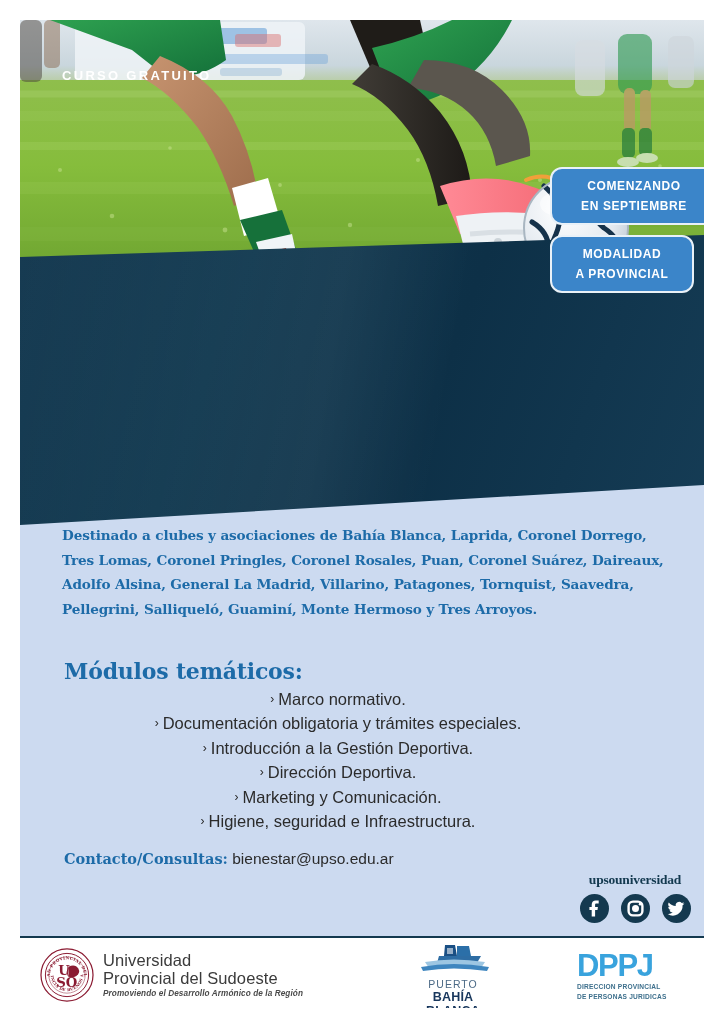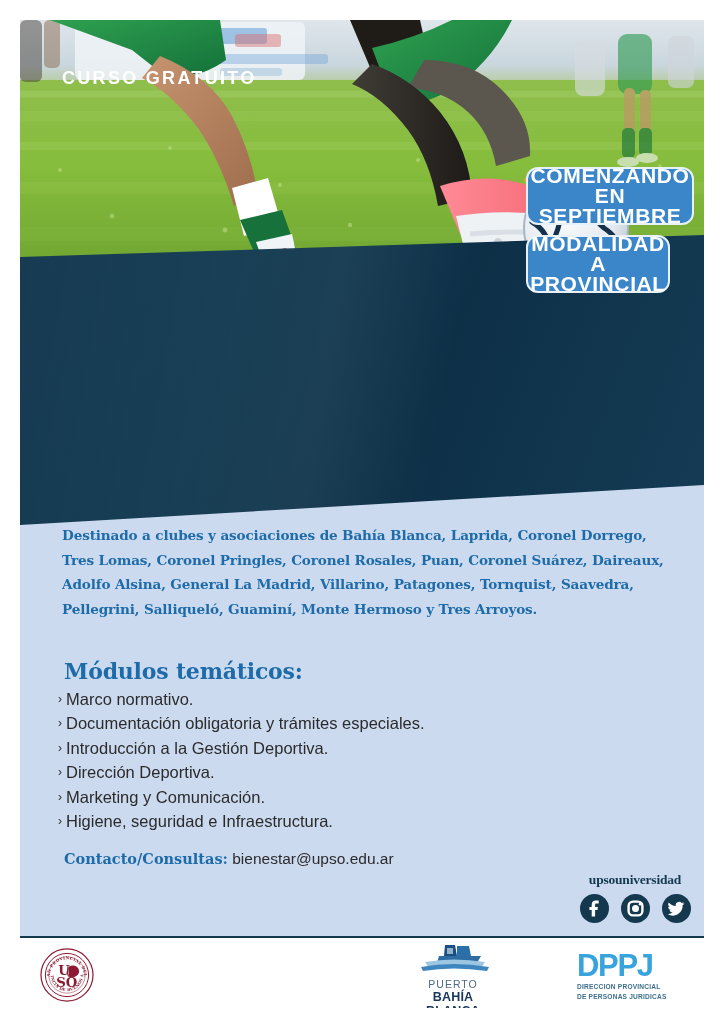--- a/index.html
+++ b/index.html
@@ -50,21 +50,21 @@
     left: 0; top: 0; width: 100%; height: 100%;
     background: linear-gradient(100deg, rgba(255,255,255,0.00) 0%, rgba(255,255,255,0.055) 45%, rgba(255,255,255,0.00) 62%);
     pointer-events: none;
   }
 
   .kicker {
     position: absolute;
     left: 42px;
     top: 48px;
     color: #ffffff;
-    font-size: 18px;
+    font-size: 13px;
     font-weight: bold;
     letter-spacing: 2.3px;
   }
   .headline {
     position: absolute;
     left: 41px;
     top: 72px;
     width: 620px;
     color: #ffffff;
     font-family: "DejaVu Serif", serif;
@@ -75,30 +75,31 @@
   }
 
   
   .badge {
     position: absolute;
     background: #3b85c9;
     border: 2.5px solid #e9f1f8;
     border-radius: 12px;
     color: #ffffff;
     font-weight: bold;
-    font-size: 21px;
+    font-size: 12px;
     line-height: 20px;
     letter-spacing: 0.6px;
     text-align: center;
     display: flex;
     flex-direction: column;
     align-items: center;
     justify-content: center;
     padding: 7px 14px;
     box-sizing: border-box;
+    margin-left: 24px;
   }
   #badge-start { left: 506px; top: 147px; width: 168px; height: 58px; }
   #badge-mode  { left: 506px; top: 215px; width: 144px; height: 58px; }
 
   
   .destinatarios {
     position: absolute;
     left: 42px;
     top: 503px;
     width: 614px;
@@ -121,20 +122,21 @@
     letter-spacing: -0.2px;
   }
   .modules-list {
     position: absolute;
     left: 38px;
     top: 668px;
     width: 560px;
     margin: 0;
     padding: 0;
     list-style: none;
+    text-align: center;
   }
   .modules-list li {
     color: #2b2b2b;
     font-size: 16.5px;
     line-height: 22.4px;
     white-space: nowrap;
   }
   .modules-list li .chev {
     color: #2b2b2b;
     font-size: 12px;
@@ -421,20 +423,25 @@
           <textPath href="#sealTop" startOffset="50%" text-anchor="middle">UNIVERSIDAD PROVINCIAL DEL SUDOESTE</textPath>
         </text>
         <text font-family="DejaVu Serif, serif" font-size="8" font-weight="bold" fill="#8b1b32" letter-spacing="0.6">
           <textPath href="#sealBot" startOffset="50%" text-anchor="middle">PROVINCIA DE BUENOS AIRES</textPath>
         </text>
         <path d="M58 38 q14-6 20 4 q5 9-4 15 q-8 5-16 1 z" fill="#8b1b32"></path>
         <path d="M58 40 q-6 10 0 18" fill="none" stroke="#8b1b32" stroke-width="2"></path>
         <text x="37" y="56" font-family="DejaVu Serif, serif" font-size="27" font-weight="bold" fill="#8b1b32">U</text>
         <text x="33" y="79" font-family="DejaVu Serif, serif" font-size="27" font-weight="bold" fill="#8b1b32">SO</text>
       </svg>
+      <div class="upso-text">
+        <div class="upso-l1">Universidad</div>
+        <div class="upso-l2">Provincial del Sudoeste</div>
+        <div class="upso-l3">Promoviendo el Desarrollo Armónico de la Región</div>
+      </div>
     </div>
 
     <div class="logo-pbb">
       <svg width="84" height="30" viewBox="0 0 84 30" aria-hidden="true">
         <path d="M34 2 L44 2 L46 13 L33 13 Z" fill="#1a4f84"></path>
         <path d="M46 3 L58 3 L60 13 L46 13 Z" fill="#2b6fa8"></path>
         <path d="M28 13 L70 13 L66 20 L26 20 Z" fill="#2e6da4"></path>
         <path d="M14 19 Q42 14 74 19 L70 25 Q42 21 18 25 Z" fill="#9dc6e2"></path>
         <path d="M10 24 Q42 18 78 24 L76 28 Q42 23 12 28 Z" fill="#3f86bf"></path>
         <path d="M36 5 h6 v6 h-6 z" fill="#ffffff" opacity="0.55"></path>

